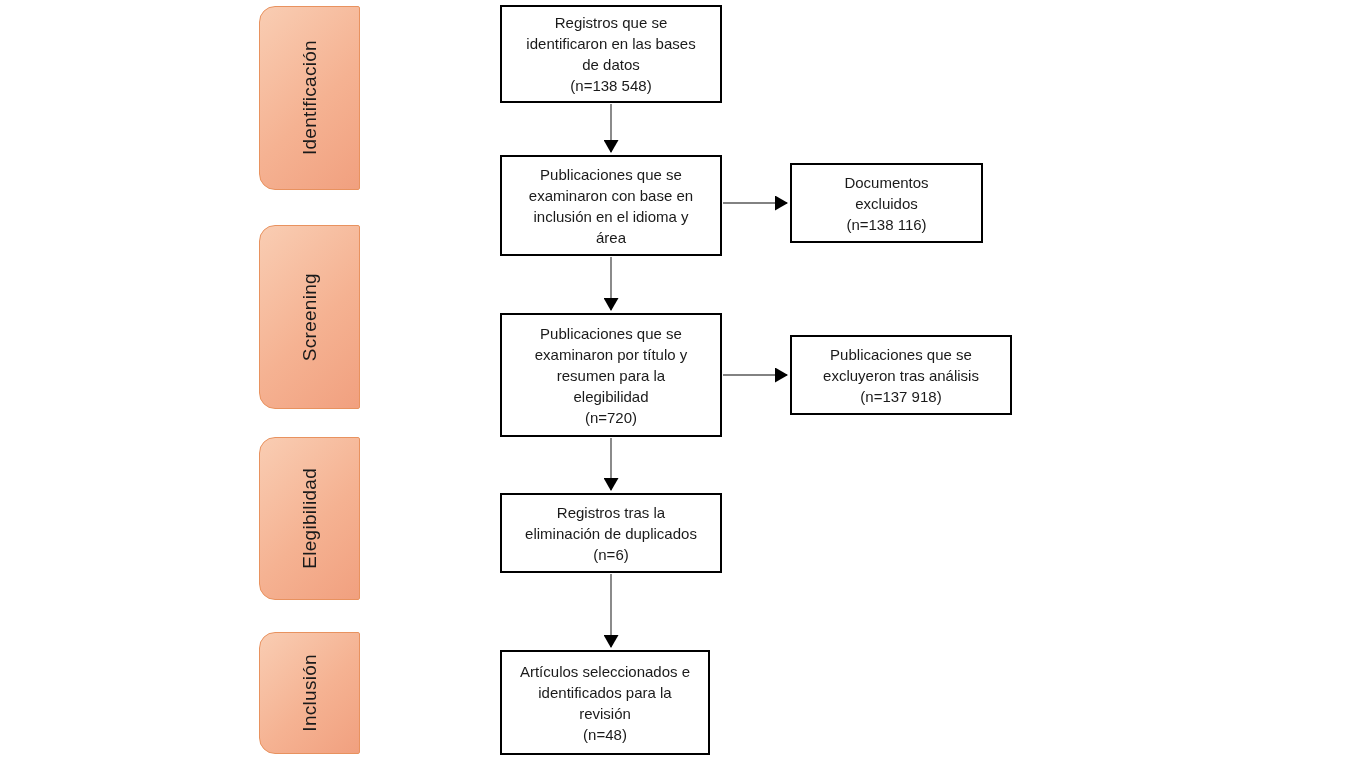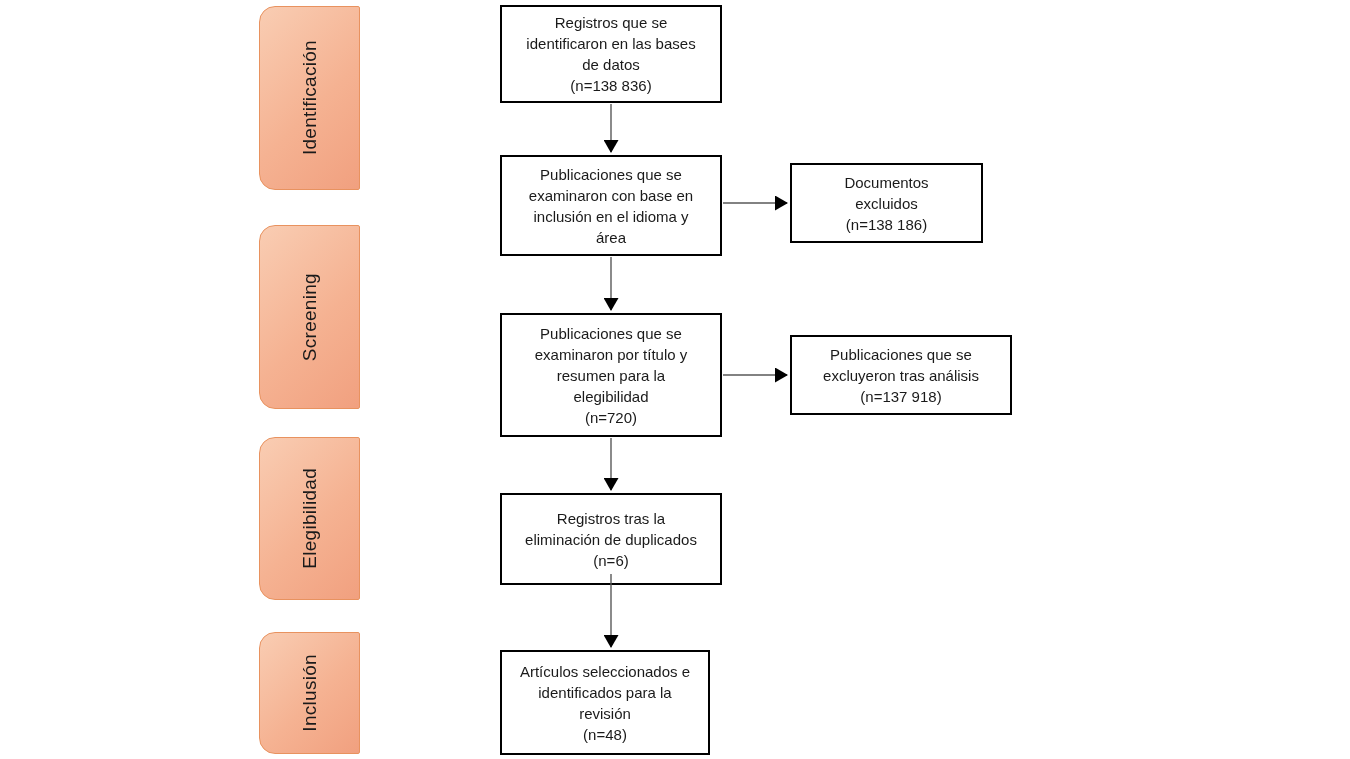--- a/index.html
+++ b/index.html
@@ -50,21 +50,21 @@
     text-align: center;
     font-size: 15px;
     line-height: 21px;
     color: #1a1a1a;
     white-space: pre-line;
     padding: 2px 6px;
   }
   .fbox-1 { left: 500px; top: 5px;   width: 222px; height: 98px; }
   .fbox-2 { left: 500px; top: 155px; width: 222px; height: 101px; }
   .fbox-3 { left: 500px; top: 313px; width: 222px; height: 124px; }
-  .fbox-4 { left: 500px; top: 493px; width: 222px; height: 92px; }
+  .fbox-4 { left: 500px; top: 493px; width: 222px; height: 80px; }
   .fbox-5 { left: 500px; top: 650px; width: 210px; height: 105px; }
   .fbox-r1 { left: 790px; top: 163px; width: 193px; height: 80px; }
   .fbox-r2 { left: 790px; top: 335px; width: 222px; height: 80px; }
 
   .arrows {
     position: absolute;
     left: 0; top: 0;
     width: 1350px;
     height: 759px;
     pointer-events: none;
@@ -84,41 +84,41 @@
   <div class="stage stage-eligibility">
     <span class="stage-label">Elegibilidad</span>
   </div>
   <div class="stage stage-inclusion">
     <span class="stage-label">Inclusión</span>
   </div>
 
   <div class="fbox fbox-1">Registros que se
 identificaron en las bases
 de datos
-(n=138 836)</div>
+(n=138 548)</div>
   <div class="fbox fbox-2">Publicaciones que se
 examinaron con base en
 inclusión en el idioma y
 área</div>
   <div class="fbox fbox-3">Publicaciones que se
 examinaron por título y
 resumen para la
 elegibilidad
 (n=720)</div>
   <div class="fbox fbox-4">Registros tras la
 eliminación de duplicados
 (n=6)</div>
   <div class="fbox fbox-5">Artículos seleccionados e
 identificados para la
 revisión
 (n=48)</div>
 
   <div class="fbox fbox-r1">Documentos
 excluidos
-(n=138 186)</div>
+(n=138 116)</div>
   <div class="fbox fbox-r2">Publicaciones que se
 excluyeron tras análisis
 (n=137 918)</div>
 
   <svg class="arrows" width="1350" height="759" viewBox="0 0 1350 759" xmlns="http://www.w3.org/2000/svg">
     <defs>
       <marker id="ah" markerUnits="userSpaceOnUse" markerWidth="13" markerHeight="15" refX="12" refY="7.5" orient="auto">
         <polygon points="0,0 13,7.5 0,15" fill="#000000"></polygon>
       </marker>
     </defs>

